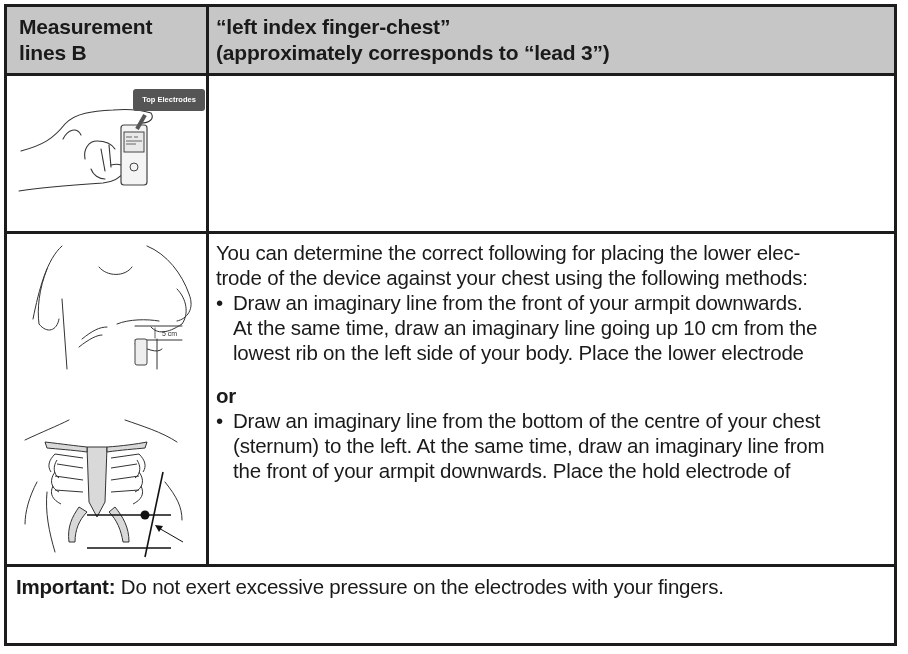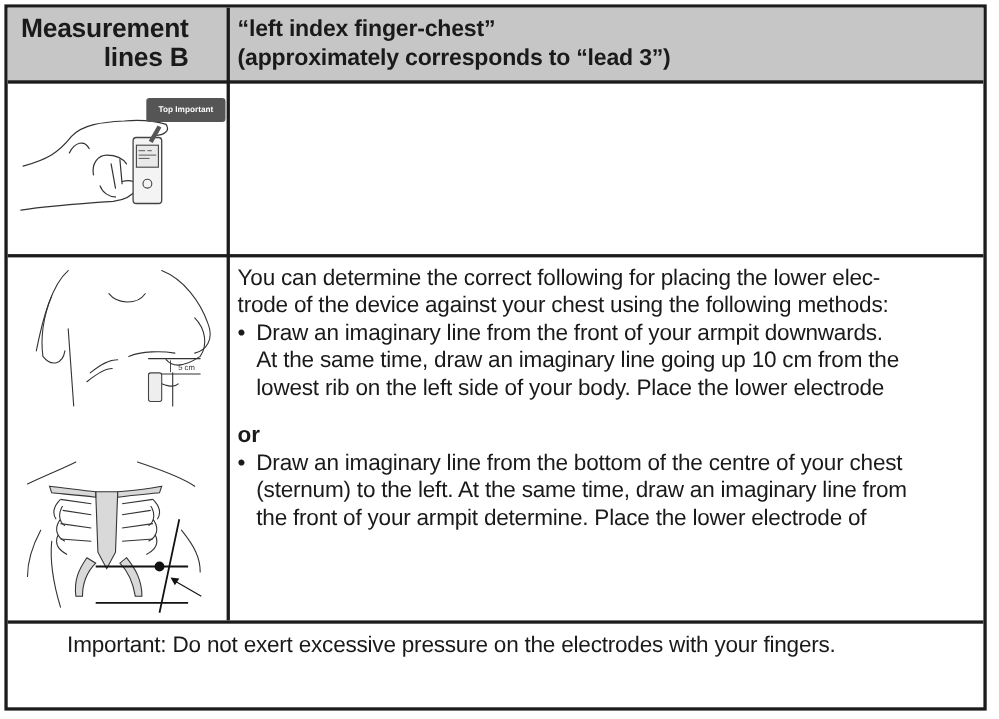--- a/index.html
+++ b/index.html
@@ -5,29 +5,29 @@
     html, body { margin: 0; padding: 0; background: #ffffff; }
     body { width: 908px; height: 654px; position: relative; overflow: hidden;
            font-family: "Liberation Sans", sans-serif; color: #1a1a1a; }
     .tbl { position: absolute; left: 4px; top: 4px; width: 893px; height: 642px;
            border: 3px solid #1c1c1c; box-sizing: border-box; }
     .hdr { position: absolute; left: 0; top: 0; right: 0; height: 66px;
            background: #c6c6c6; border-bottom: 3px solid #1c1c1c; box-sizing: content-box; }
     .vdiv { position: absolute; left: 199px; width: 3px; background: #1c1c1c; }
     .hline { position: absolute; left: 0; right: 0; height: 3px; background: #1c1c1c; }
     .cell-text { position: absolute; font-size: 20.5px; line-height: 25px; letter-spacing: -0.2px; }
-    .hdr-left { left: 12px; top: 7px; font-weight: bold; font-size: 24px; line-height: 26px; text-align: right; }
+    .hdr-left { left: 12px; top: 7px; font-weight: bold; font-size: 21px; line-height: 26px; }
     .hdr-right { left: 212px; top: 7px; font-weight: bold; font-size: 21px; line-height: 26px; }
     .r1-text { left: 212px; top: 78px; width: 660px; }
     .r2-text { left: 212px; top: 236px; width: 672px; }
     .bullet { display: flex; }
     .bullet .dot { width: 17px; flex: none; }
     .or { font-weight: bold; margin-top: 18px; }
     .bottom-text { left: 12px; top: 567px; width: 860px; font-size: 20.5px; line-height: 34px; }
-    .bold { font-weight: normal; margin-left: 45px; }
+    .bold { font-weight: bold; }
     .illus { position: absolute; }
     .callout { position: absolute; left: 127px; top: 80px; width: 72px; height: 22px;
                background: #555; border-radius: 3px; color: #fff; font-size: 7.5px;
                font-weight: bold; text-align: center; line-height: 22px; }
   </style>
 </head>
 <body>
 
 <div class="tbl">
   <div class="hdr"></div>
@@ -54,21 +54,21 @@
         <path d="M78 90 C80 96 86 100 92 100"></path>
         <path d="M88 70 L92 92"></path>
         <path d="M96 66 L98 88"></path>
       </g>
       <rect x="108" y="46" width="26" height="60" rx="3" fill="#f4f4f4" stroke="#444" stroke-width="1.2"></rect>
       <rect x="111" y="53" width="20" height="20" fill="#e9e9e9" stroke="#444" stroke-width="1"></rect>
       <path d="M113 58 h6 M121 58 h4 M113 62 h16 M113 65 h10" stroke="#444" stroke-width="0.8"></path>
       <circle cx="121" cy="88" r="4" fill="none" stroke="#444" stroke-width="1"></circle>
       <path d="M124 50 L132 36" stroke="#555" stroke-width="4"></path>
     </svg>
-    <div class="callout" style="left:120px; top:10px;">Top Important</div>
+    <div class="callout" style="left:120px; top:10px;">Top Electrodes</div>
   </div>
 
 
   <div class="illus" style="left:10px; top:232px; width:185px; height:150px;">
     <svg width="185" height="150" viewBox="0 0 185 150">
       <g fill="none" stroke="#333" stroke-width="1" stroke-linecap="round">
         <path d="M45 7 C30 20 22 50 16 80"></path>
         <path d="M30 30 C22 50 20 70 22 85 C30 95 40 92 42 80"></path>
         <path d="M45 60 L50 130"></path>
         <path d="M82 28 C90 38 108 38 115 28"></path>
@@ -130,21 +130,21 @@
         <div>At the same time, draw an imaginary line going up 10 cm from the</div>
         <div>lowest rib on the left side of your body. Place the lower electrode</div>
       </div>
     </div>
     <div class="or">or</div>
     <div class="bullet">
       <span class="dot">•</span>
       <div>
         <div>Draw an imaginary line from the bottom of the centre of your chest</div>
         <div>(sternum) to the left. At the same time, draw an imaginary line from</div>
-        <div>the front of your armpit determine. Place the lower electrode of</div>
+        <div>the front of your armpit downwards. Place the hold electrode of</div>
       </div>
     </div>
   </div>
 
   <div class="cell-text bottom-text" style="left:9px; top:563px;">
     <div><span class="bold">Important:</span><span> Do not exert excessive pressure on the electrodes with your fingers.</span></div>
   </div>
 </div>
 
 </body></html>

